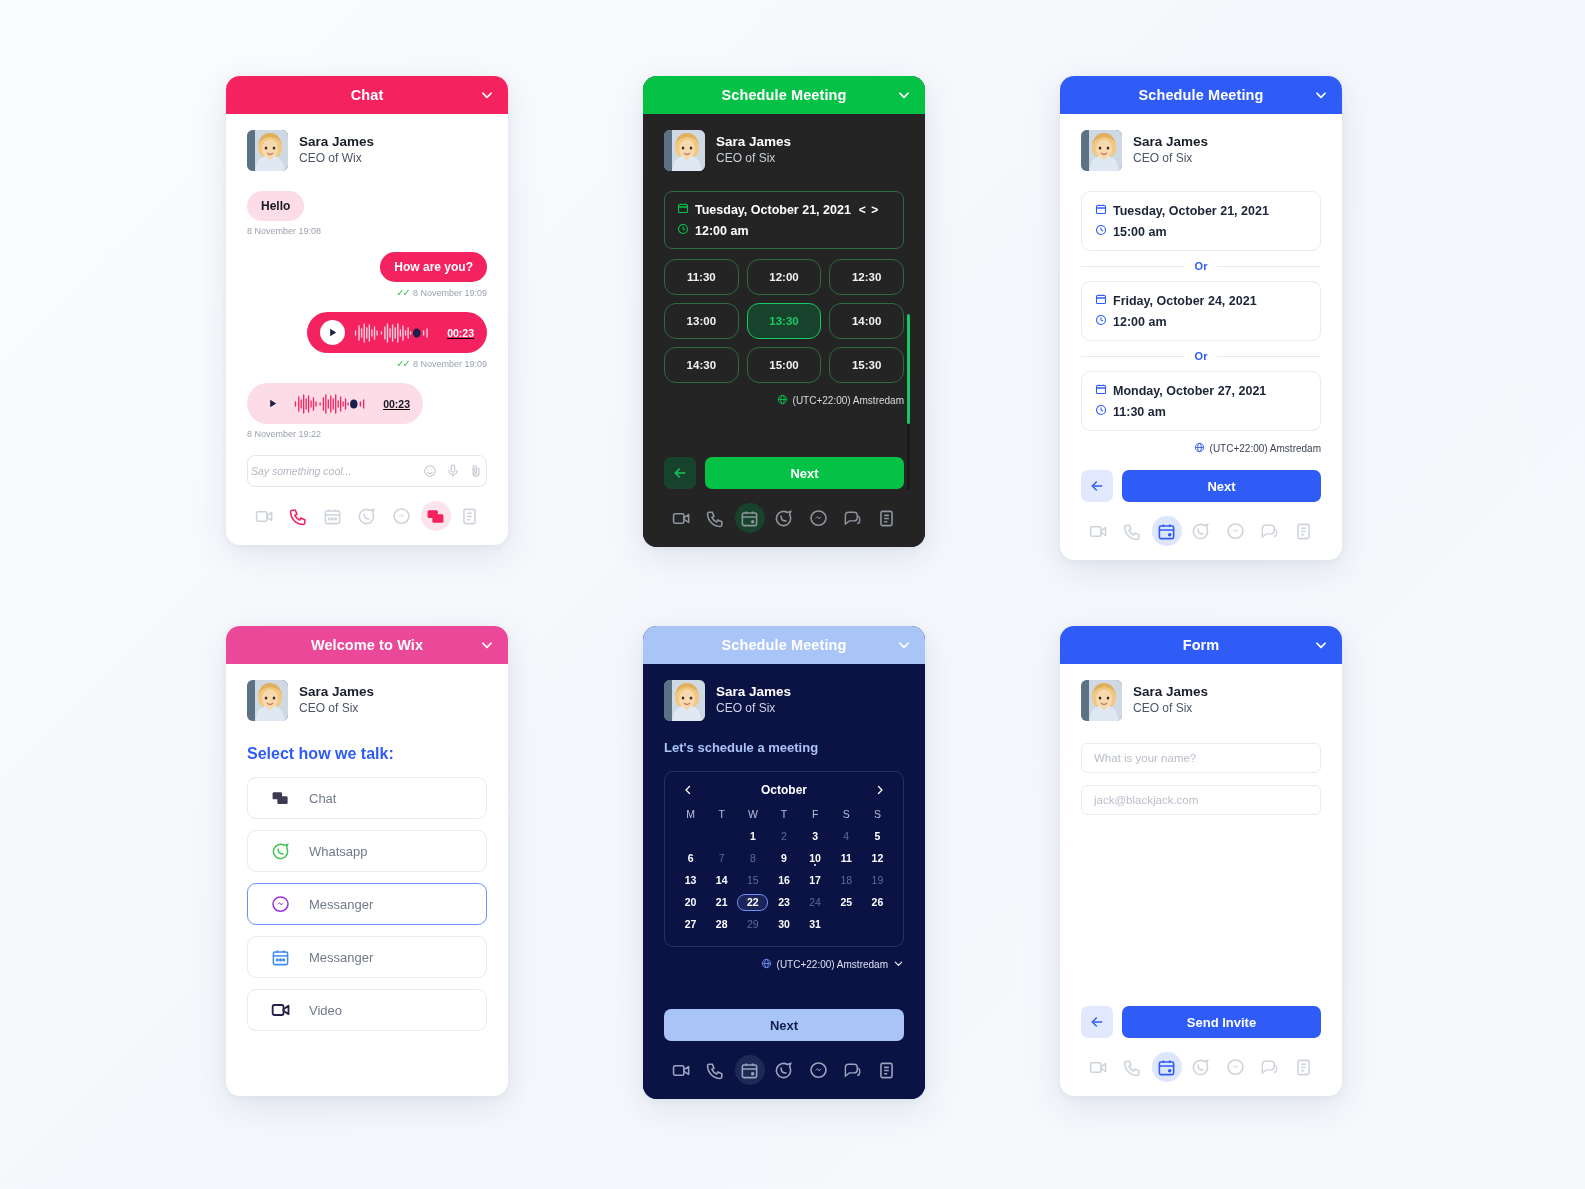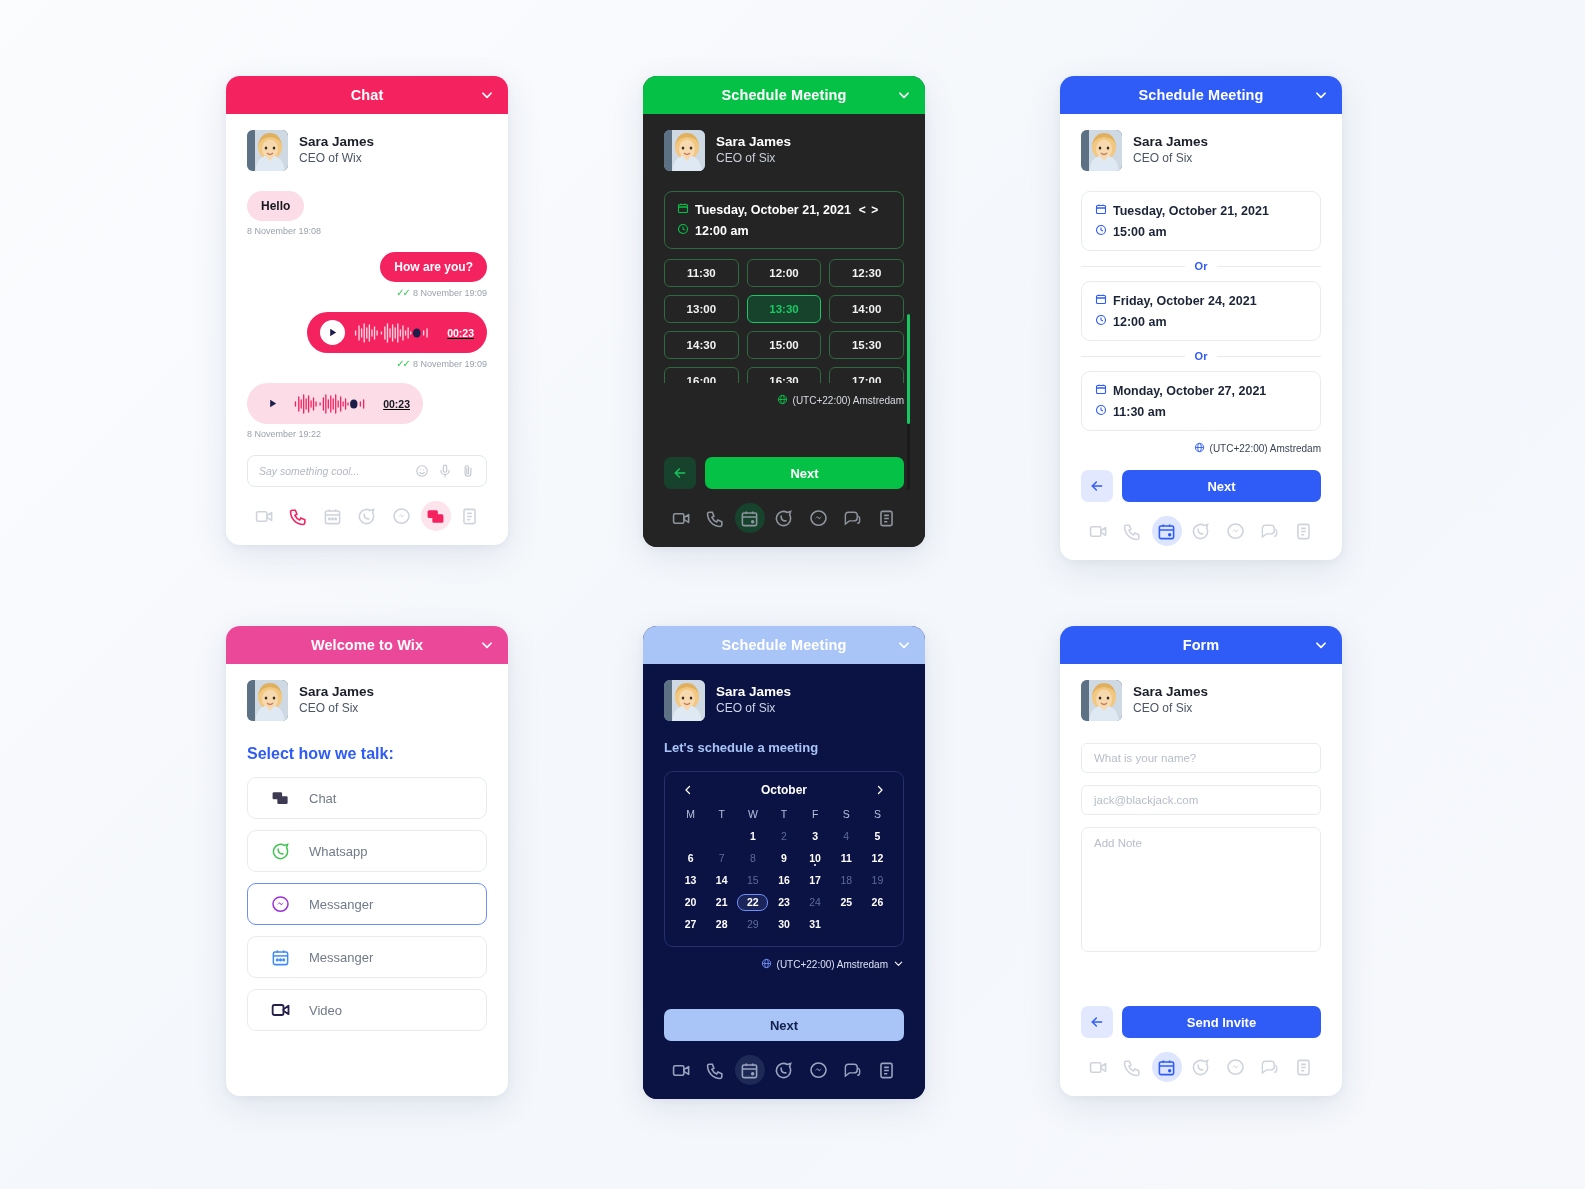--- a/index.html
+++ b/index.html
@@ -89,21 +89,21 @@
   .voice.in .playbtn { background: transparent; }
   .wave { flex: 1; height: 22px; display:flex; align-items:center; }
   .vtime { font-size: 10.5px; font-weight: bold; flex:none; }
   .voice.out .vtime { color:#fff; }
   .voice.in .vtime { color:#15181f; }
 
   .composer {
     margin-top: 16px;
     border: 1px solid #e3e7ee; border-radius: 8px;
     height: 32px; display: flex; align-items: center;
-    padding: 0 11px; gap: 9px;
+    padding: 0 3px; gap: 9px;
   }
   .composer .ph { flex: 1; font-size: 10.5px; color: #b2b8c2; font-style: italic; }
   .composer .ic { width:14px; height:14px; color:#c3c8d1; display:flex; }
 
   .navbar {
     display: flex; justify-content: space-between; align-items: center;
     margin-top: 14px; padding: 0 2px;
   }
   .navbar .nv {
     width: 30px; height: 30px; border-radius: 50%;
@@ -131,22 +131,22 @@
   .slotline + .slotline { margin-top: 6px; }
   .slotline .arrows { color:#fff; font-size: 12px; margin-left: 2px; letter-spacing: 1px;}
   .grid3 {
     margin-top: 10px;
     display: grid; grid-template-columns: repeat(3, 1fr);
     gap: 8px;
     max-height: 124px; overflow: hidden;
     position: relative;
   }
   .slot {
-    border: 1px solid #2e6b3f; border-radius: 6px;
-    height: 28px; display: flex; align-items: center; justify-content: center;
+    border: 1px solid #2e6b3f; border-radius: 12px;
+    height: 36px; display: flex; align-items: center; justify-content: center;
     font-size: 11.5px; font-weight: bold; color: #f2f2f2;
   }
   .slot.sel { background: #17432c; border-color: #18c964; color: #18c964; }
   .sbarwrap { position:absolute; right: 15px; top: 238px; width: 3px; height: 176px; }
   .sbar { position:absolute; right: 0; top: 0; width: 3px; height: 176px; background: #1a1a1a; border-radius: 2px; }
   .sthumb { position:absolute; right: 0; top: 0; width: 3px; height: 110px; background: #17c75f; border-radius: 2px; }
   .tz { display:flex; align-items:center; justify-content:flex-end; gap:5px; margin-top: 11px; font-size: 10px; }
   .dark .tz { color: #d7dbe0; }
   .actions { display:flex; gap: 9px; margin-top: 15px; align-items: center; }
   .backbtn { width: 32px; height: 32px; border-radius: 7px; display:flex; align-items:center; justify-content:center; flex:none; }
@@ -1028,21 +1028,20 @@
             </svg>
         </div>
         <div>
           <div class="pname">Sara James</div>
           <div class="prole">CEO of Six</div>
         </div>
       </div>
 
       <div class="finput" style="margin-top:18px;">What is your name?</div>
       <div class="finput">jack@blackjack.com</div>
-      <div class="ftext">Add Note</div>
 
       <div class="spacer"></div>
 
       <div class="actions">
         <div class="backbtn">
           <svg width="16" height="16" viewBox="0 0 24 24" fill="none" stroke="currentColor" stroke-width="2.2" stroke-linecap="round" stroke-linejoin="round">
               <line x1="19" y1="12" x2="5" y2="12"></line>
               <polyline points="11 6 5 12 11 18"></polyline>
             </svg>
         </div>

